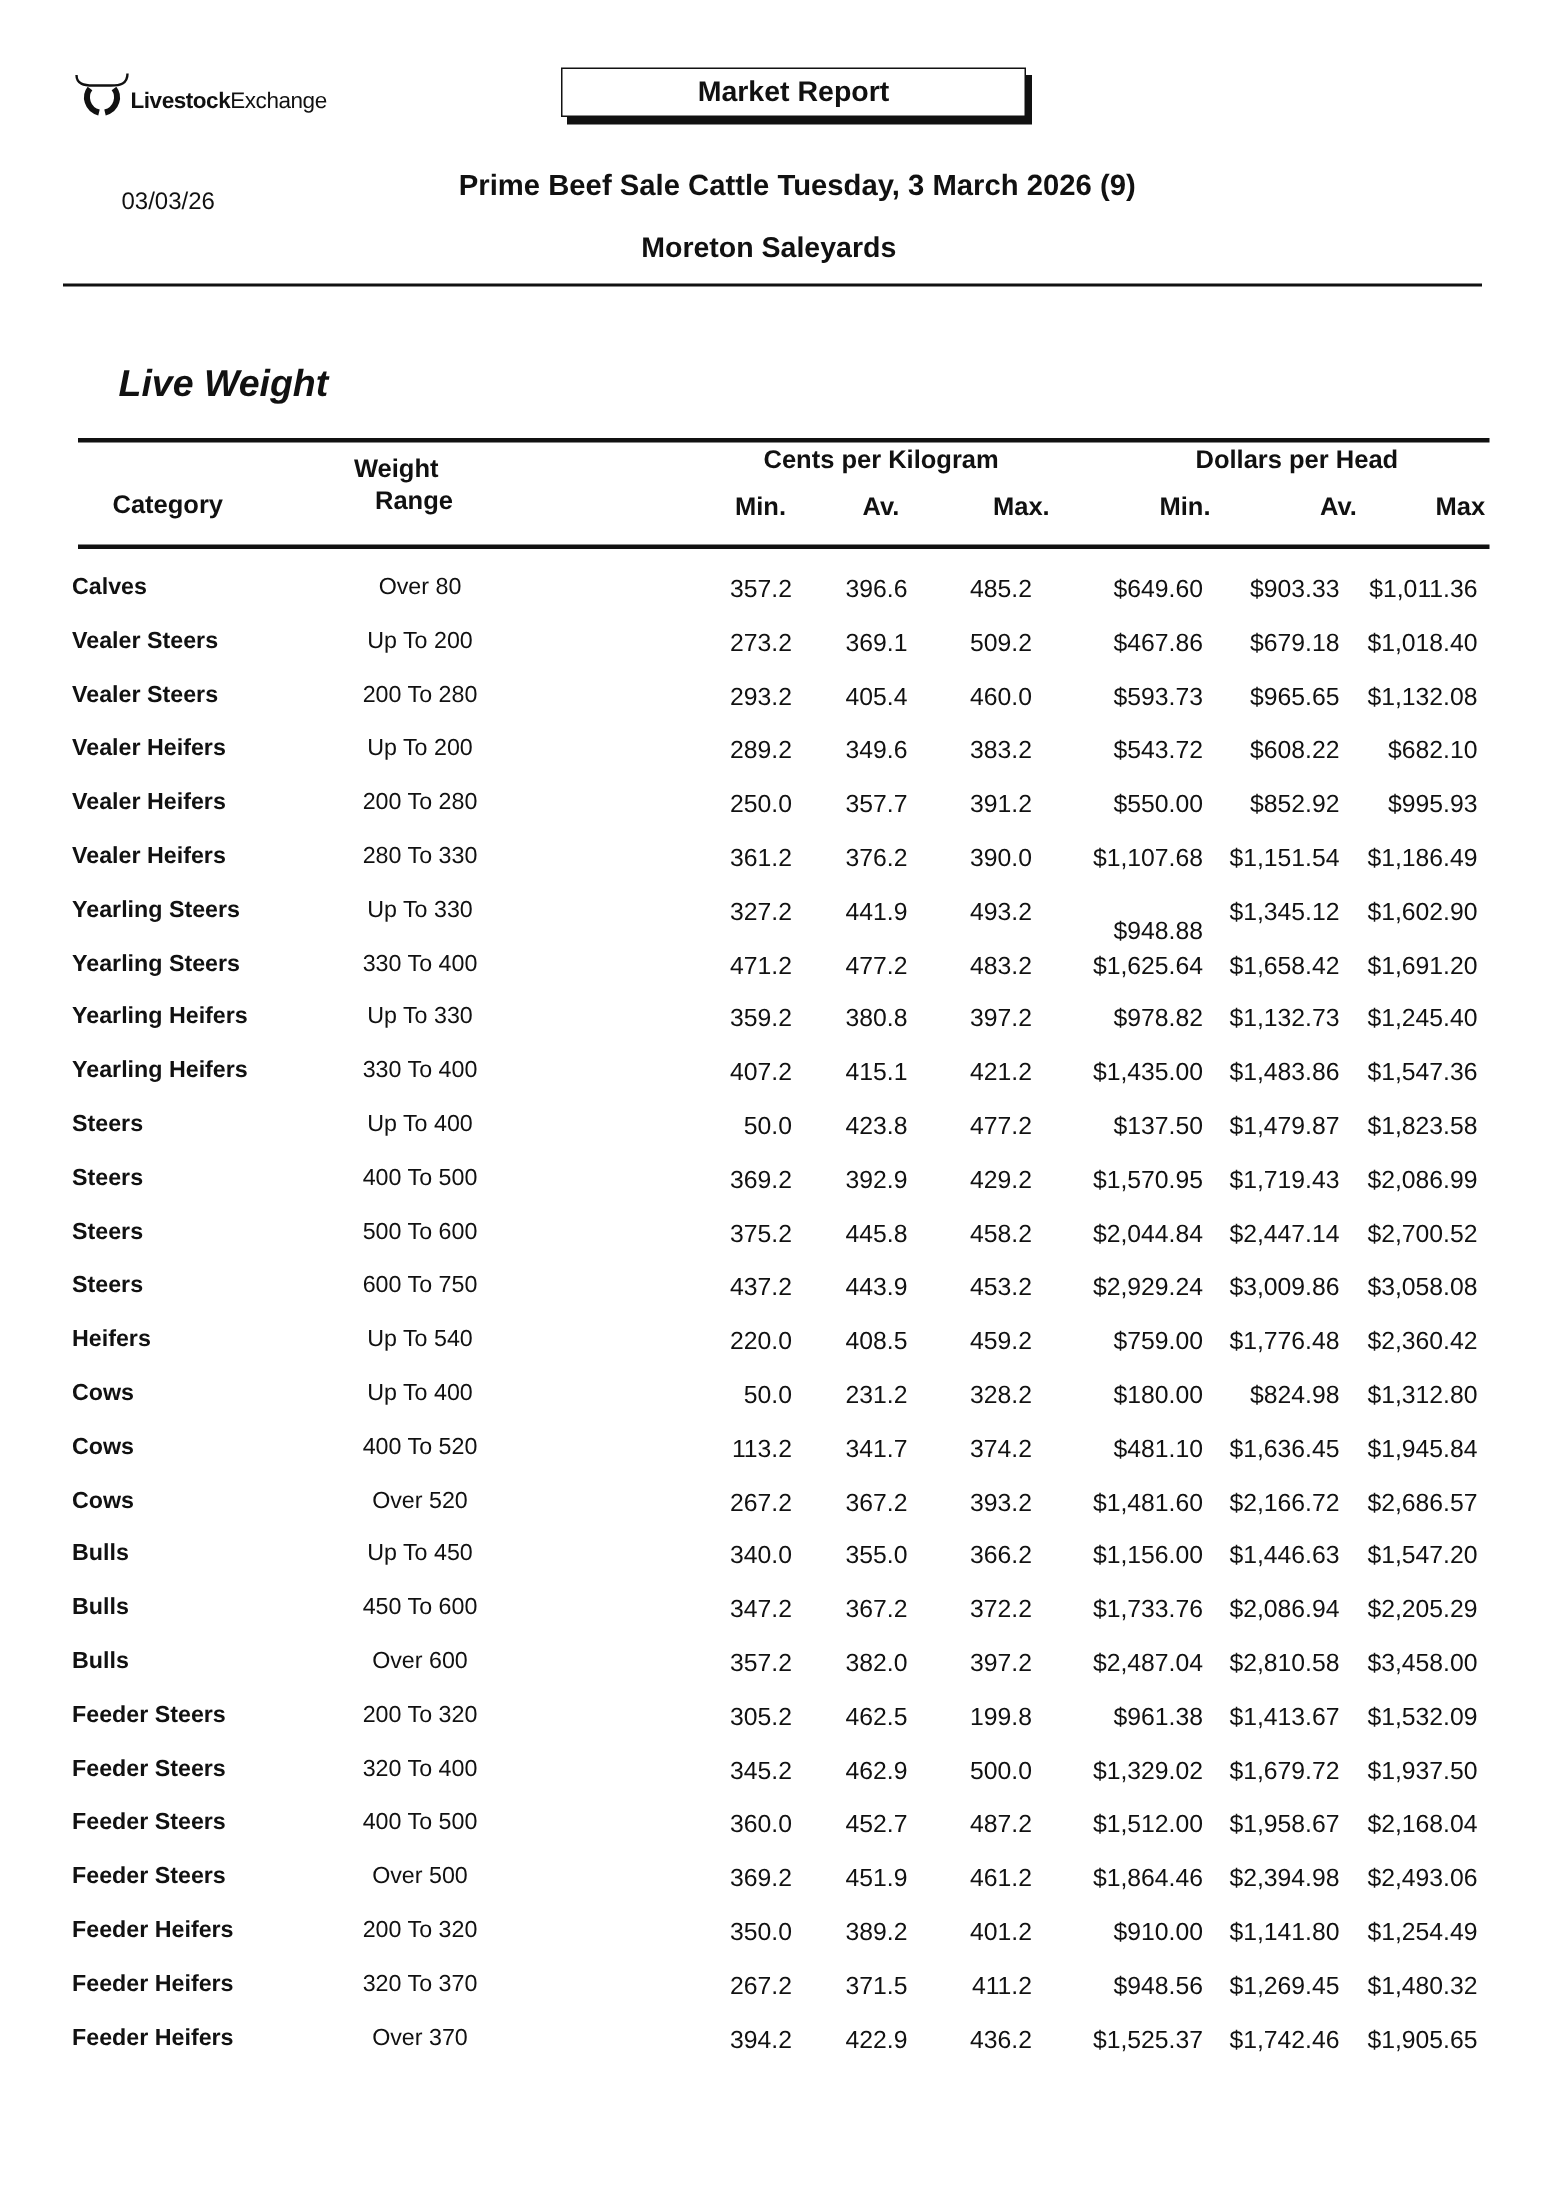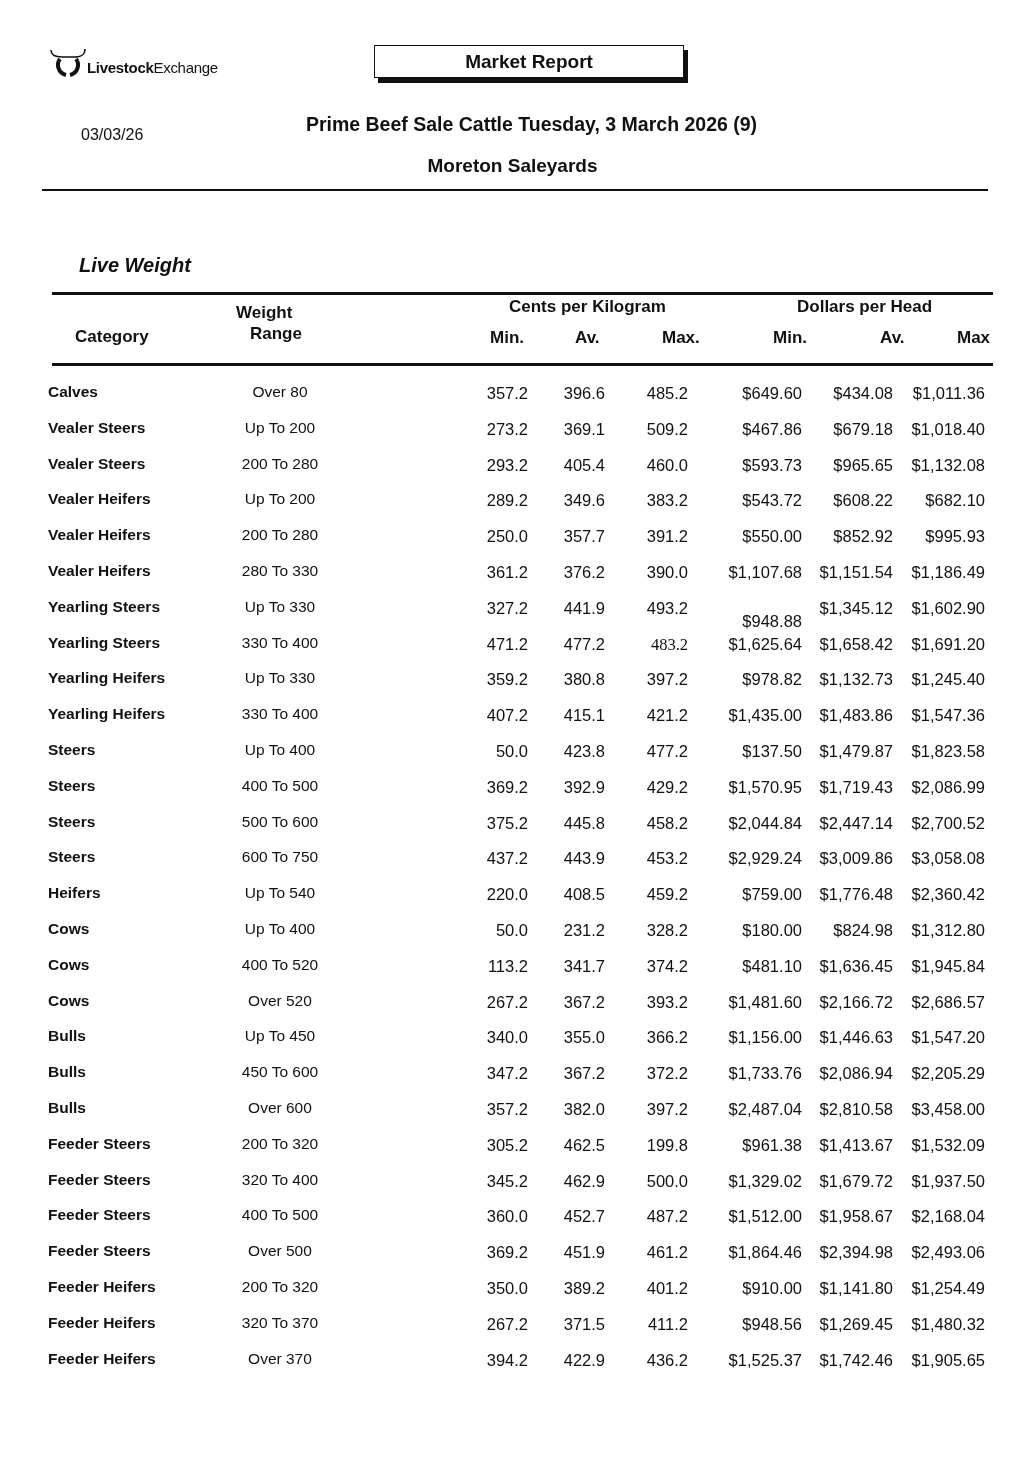--- a/index.html
+++ b/index.html
@@ -8,21 +8,21 @@
   .logo { left:48px; top:46px; display:flex; align-items:flex-end; }
   .logo svg { width:40px; height:32px; }
   .logo-text { font-size:15px; margin-left:-1px; margin-bottom:2px; letter-spacing:-0.3px; }
   .logo-text b { font-weight:bold; }
   .logo-text span { font-weight:normal; }
   .title-box { left:374px; top:45px; width:308px; height:31px; border:1.5px solid #111; box-shadow:4px 5px 0 #111; display:flex; align-items:center; justify-content:center; font-weight:bold; font-size:19px; background:#fff; }
   .date { left:81px; top:126px; font-size:16px; }
   .subtitle { left:0; width:1063px; top:113px; text-align:center; font-weight:bold; font-size:19.5px; }
   .venue { left:0; width:1025px; top:155px; text-align:center; font-weight:bold; font-size:19px; }
   .hr-top { left:42px; top:189px; width:946px; height:2px; background:#111; }
-  .section { left:79px; top:254px; font-size:20px; font-weight:bold; font-style:italic; }
+  .section { left:79px; top:242px; font-size:25px; font-weight:bold; font-style:italic; }
   .th-rule1 { left:52px; top:292px; width:941px; height:3px; background:#111; }
   .th-rule2 { left:52px; top:363px; width:941px; height:3px; background:#111; }
   .th { font-weight:bold; font-size:17px; }
   .row { position:absolute; left:0; width:1033px; height:36px; font-size:16.5px; }
   .row .cell { position:absolute; top:0; white-space:nowrap; }
   .c-cat { left:48px; font-weight:bold; font-size:15.5px; }
   .c-wr { left:230px; width:100px; text-align:center; font-size:15.5px; }
   .c-n { text-align:right; }
   .c1 { right:505px; } .c2 { right:428px; } .c3 { right:345px; }
   .c4 { right:231px; } .c5 { right:140px; } .c6 { right:48px; }
@@ -63,21 +63,21 @@
 <div class="abs th-rule2"></div>
 
 <div id="rows">
     <div class="row" style="top: 383px;">
       <div class="cell c-cat" style="top: 0px;">Calves</div>
       <div class="cell c-wr" style="top: 0px;">Over 80</div>
       <div class="cell c-n c1" style="top: 1px;">357.2</div>
       <div class="cell c-n c2" style="top: 1px;">396.6</div>
       <div class="cell c-n c3" style="top: 1px;">485.2</div>
       <div class="cell c-n c4" style="top: 1px;">$649.60</div>
-      <div class="cell c-n c5" style="top: 1px;">$434.08</div>
+      <div class="cell c-n c5" style="top: 1px;">$903.33</div>
       <div class="cell c-n c6" style="top: 1px;">$1,011.36</div>
     </div>
     <div class="row" style="top: 418.8px;">
       <div class="cell c-cat" style="top: 0px;">Vealer Steers</div>
       <div class="cell c-wr" style="top: 0px;">Up To 200</div>
       <div class="cell c-n c1" style="top: 1px;">273.2</div>
       <div class="cell c-n c2" style="top: 1px;">369.1</div>
       <div class="cell c-n c3" style="top: 1px;">509.2</div>
       <div class="cell c-n c4" style="top: 1px;">$467.86</div>
       <div class="cell c-n c5" style="top: 1px;">$679.18</div>
@@ -131,21 +131,21 @@
       <div class="cell c-n c3" style="top: 1px;">493.2</div>
       <div class="cell c-n c4" style="top: 14px;">$948.88</div>
       <div class="cell c-n c5" style="top: 1px;">$1,345.12</div>
       <div class="cell c-n c6" style="top: 1px;">$1,602.90</div>
     </div>
     <div class="row" style="top: 633.6px;">
       <div class="cell c-cat" style="top: 0px;">Yearling Steers</div>
       <div class="cell c-wr" style="top: 0px;">330 To 400</div>
       <div class="cell c-n c1" style="top: 1px;">471.2</div>
       <div class="cell c-n c2" style="top: 1px;">477.2</div>
-      <div class="cell c-n c3" style="top: 1px; font-family: Liberation Serif, serif;">483.2</div>
+      <div class="cell c-n c3" style="top: 1px;">483.2</div>
       <div class="cell c-n c4" style="top: 1px;">$1,625.64</div>
       <div class="cell c-n c5" style="top: 1px;">$1,658.42</div>
       <div class="cell c-n c6" style="top: 1px;">$1,691.20</div>
     </div>
     <div class="row" style="top: 669.4px;">
       <div class="cell c-cat" style="top: 0px;">Yearling Heifers</div>
       <div class="cell c-wr" style="top: 0px;">Up To 330</div>
       <div class="cell c-n c1" style="top: 1px;">359.2</div>
       <div class="cell c-n c2" style="top: 1px;">380.8</div>
       <div class="cell c-n c3" style="top: 1px;">397.2</div>

